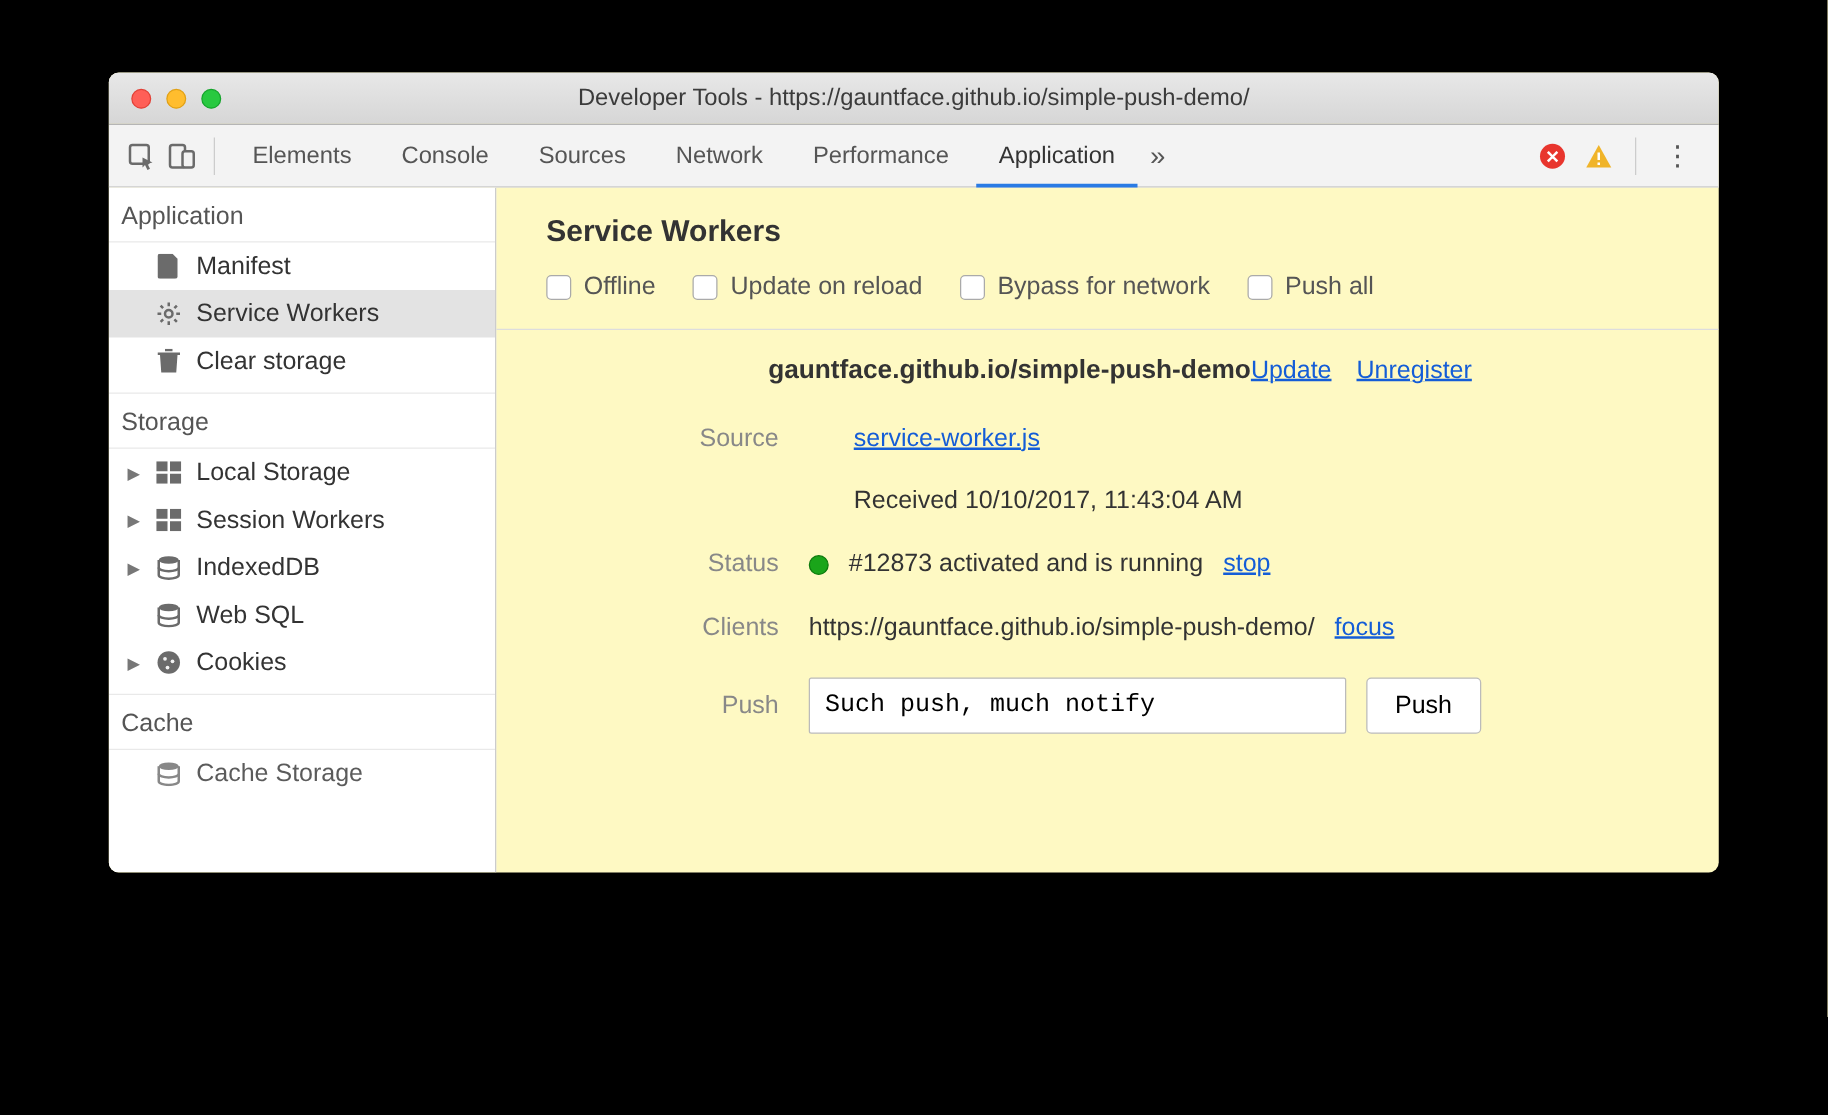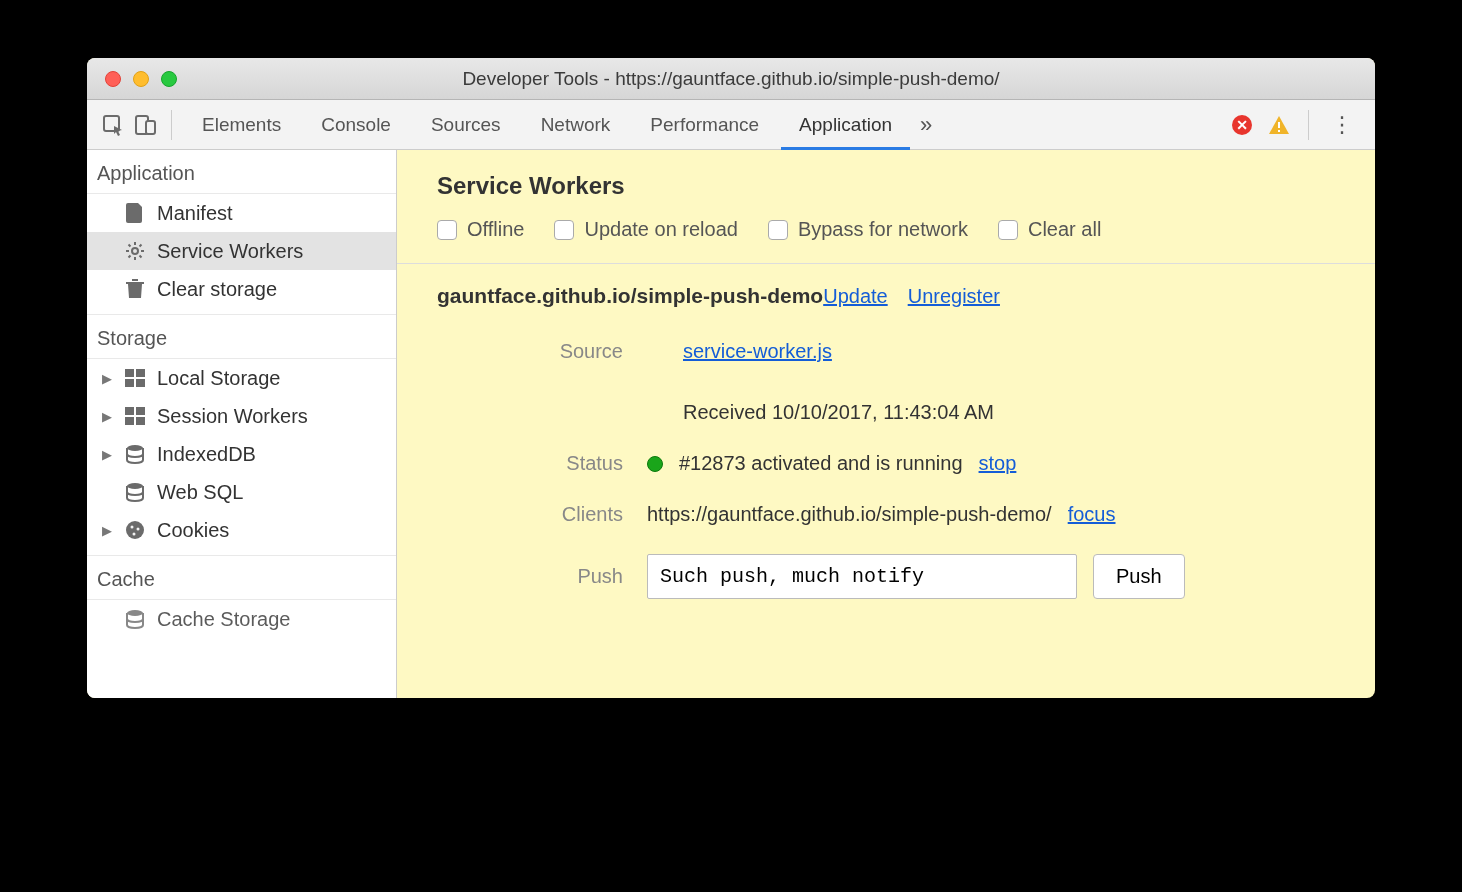--- a/index.html
+++ b/index.html
@@ -142,21 +142,21 @@
     width: 20px; height: 20px;
     appearance: none;
     border: 1.5px solid #aaa;
     border-radius: 4px;
     background:#fff;
   }
   .divider { border-top: 1px solid #ddd; margin: 8px 0 0 0; }
   .scope {
     display: flex;
     align-items: center;
-    justify-content: flex-start;
+    justify-content: center;
     padding: 20px 20px 8px 40px;
   }
   .scope-name { font-weight: 700; color:#333; font-size:21px; }
   .scope-actions { display:flex; gap:20px; }
   .link { color:#145dd7; text-decoration: underline; cursor:pointer; }
   .fields { padding: 10px 30px 20px 40px; }
   .field-row {
     display: flex;
     align-items: center;
     padding: 14px 0;
@@ -164,21 +164,21 @@
   .field-row.top { align-items:flex-start;gap:36px; }
   .field-label {
     width: 210px;
     text-align: right;
     padding-right: 24px;
     color: #888;
     font-size: 20px;
     flex-shrink: 0;
   }
   .field-body { flex: 1; display:flex; align-items:center; flex-wrap:wrap; gap:10px 16px; }
-  .field-body .sub { width:100%; margin-top: 28px; color:#333; }
+  .field-body .sub { width:100%; margin-top: 16px; color:#333; }
   .status-dot { width:16px;height:16px;border-radius:50%;background:#1aa51a;border:1px solid #0d7a0d; }
   .push-input {
     font-family: Liberation Mono, monospace;
     font-size: 20px;
     padding: 10px 12px;
     border: 1px solid #bbb;
     border-radius: 2px;
     width: 430px;
   }
   .push-btn {
@@ -362,21 +362,21 @@
           <label>
               <input type="checkbox" style="">
               <span>Update on reload</span>
             </label>
           <label>
               <input type="checkbox" style="">
               <span>Bypass for network</span>
             </label>
           <label>
               <input type="checkbox" style="">
-              <span>Clear all</span>
+              <span>Push all</span>
             </label>
         </div>
       </div>
       <div class="divider"></div>
 
       <div class="scope">
         <div class="scope-name">gauntface.github.io/simple-push-demo</div>
         <div class="scope-actions">
           <span class="link">Update</span>
           <span class="link">Unregister</span>

